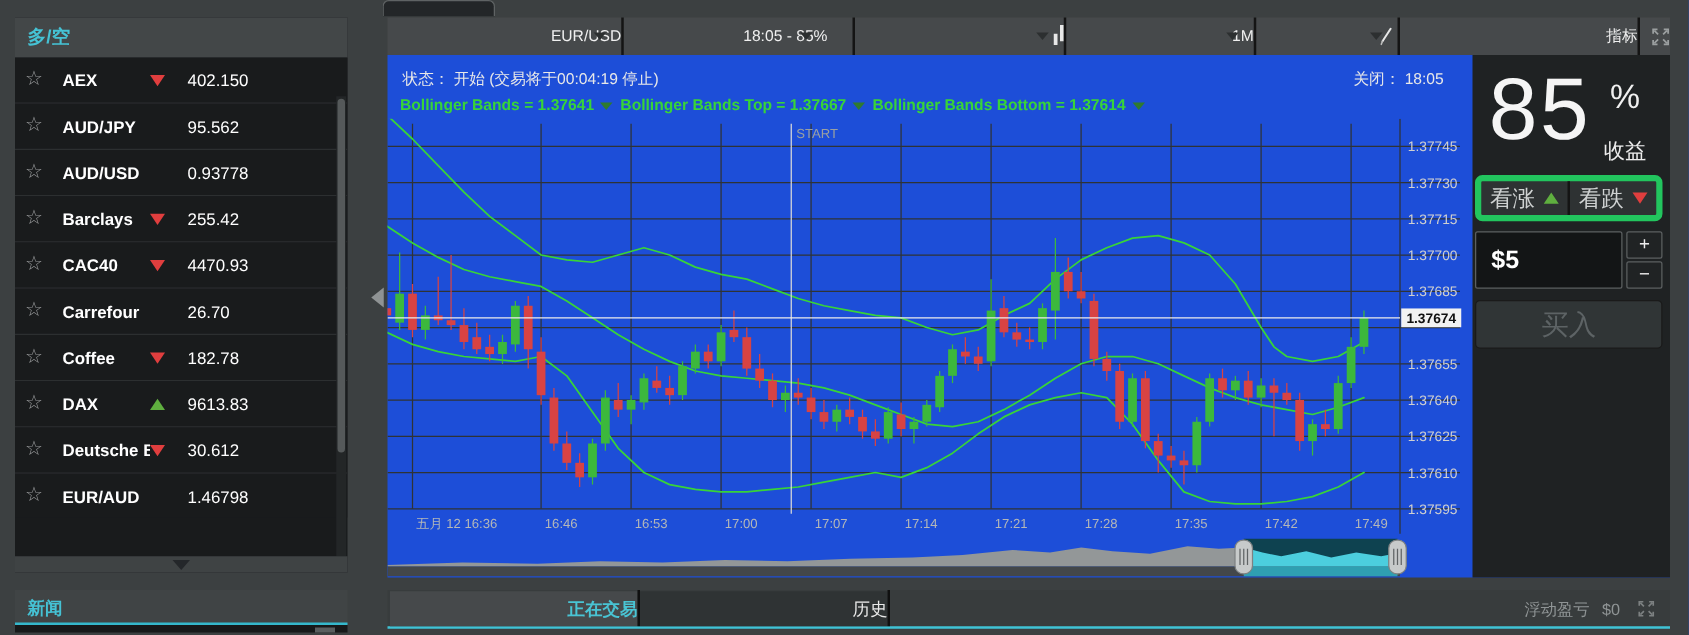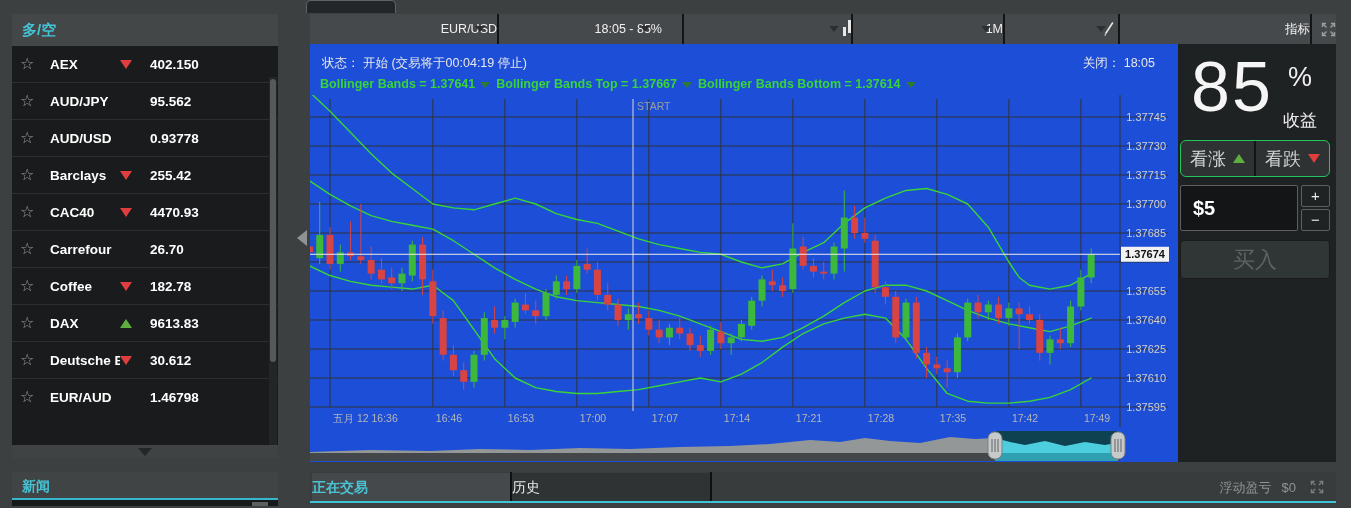--- a/index.html
+++ b/index.html
@@ -13,21 +13,21 @@
   .filter{position:relative;height:31px;line-height:29px;background:#1e2122;color:#45c2d4;font-size:14px;font-weight:bold;padding-left:10px;border-bottom:2px solid #35b8cc;cursor:pointer}
   .filter .caret{position:absolute;right:14px;top:12px}
   .caret{width:0;height:0;border-left:6px solid transparent;border-right:6px solid transparent;border-top:7px solid #565a5b;display:inline-block}
   .inst-list{height:368px;overflow:hidden}
   .irow{display:flex;align-items:center;height:37px;background:#191b1c;border-bottom:1px solid #2c2f30;padding-left:8px;color:#fff;cursor:pointer}
   .star{width:30px;color:#97999a;font-size:16px;line-height:16px}
   .iname{width:70px;font-size:13.5px;font-weight:bold;white-space:nowrap;overflow:hidden}
   .itri{width:30px;display:flex;align-items:center}
   .tri-down{width:0;height:0;border-left:6px solid transparent;border-right:6px solid transparent;border-top:9px solid #e03e3e;display:inline-block}
   .tri-up{width:0;height:0;border-left:6px solid transparent;border-right:6px solid transparent;border-bottom:9px solid #5faf3f;display:inline-block}
-  .iprice{font-size:13.5px;font-weight:bold}
+  .iprice{font-size:13.5px;font-weight:normal}
   .vtrack{left:269px;top:77px;width:8px;height:368px;background:#232627}
   .vthumb{position:absolute;left:1px;top:2px;width:6px;height:283px;background:#55595a;border-radius:3px}
   .scroll-more{left:12px;top:459px;width:266px;height:13px;background:#3f4344;display:flex;align-items:center;justify-content:center;cursor:pointer}
   .scroll-more .caret{border-top-color:#24272a;border-left-width:7px;border-right-width:7px;border-top-width:8px;margin-top:1px}
 
   
   .news{left:12px;top:472px;width:266px;height:36px}
   .news-header{height:28px;line-height:28px;background:#404445;color:#45c2d4;font-size:14px;font-weight:bold;padding-left:10px;border-bottom:2px solid #35b8cc}
   .news-body{height:6px;background:#17191a;position:relative}
   .news-nub{position:absolute;right:10px;top:2px;width:16px;height:4px;background:#5a5f60}
@@ -55,34 +55,34 @@
   #chart-svg{position:absolute;left:0;top:51px}
   .collapse-arrow{left:297px;top:230px;width:0;height:0;border-top:8px solid transparent;border-bottom:8px solid transparent;border-right:10px solid #8f9394;cursor:pointer}
 
   
   .tradepanel{position:absolute;left:868px;top:0;width:158px;height:418px;background:#1f2223}
   .payout{position:absolute;left:0;top:4px;width:152px;display:flex;justify-content:center;align-items:flex-start}
   .payout .big{font-size:70px;font-weight:200;line-height:78px;color:#f5f5f5;letter-spacing:2px}
   .payout .col{margin-left:10px;margin-top:14px;display:flex;flex-direction:column;align-items:center}
   .payout .pct{font-size:27px;font-weight:200;color:#f0f0f0;line-height:30px}
   .payout .lab{font-size:17px;color:#ececec;margin-top:17px}
-  .cp{position:absolute;left:2px;top:96px;width:150px;height:37px;background:#2e3233;border:1px solid #22c55e;border-radius:6px;display:flex}
+  .cp{position:absolute;left:2px;top:96px;width:150px;height:37px;background:#2e3233;border:5px solid #22c55e;border-radius:6px;display:flex}
   .cp .half{flex:1;display:flex;align-items:center;justify-content:center;color:#cfd2d2;font-size:18px;cursor:pointer}
   .cp .half .tri-up,.cp .half .tri-down{margin-left:7px}
   .cp .mid{width:2px;background:#141414}
   .amt{position:absolute;left:2px;top:141px;width:150px;height:46px}
   .amt .box{position:absolute;left:0;top:0;width:118px;height:46px;background:#131516;border:1px solid #5c6061;border-radius:2px;color:#fff;font-size:20px;font-weight:bold;line-height:44px;padding-left:12px}
   .amt .pm{position:absolute;right:0;width:29px;height:22px;background:#202324;border:1px solid #5c6061;border-radius:2px;color:#ececec;font-size:15px;text-align:center;line-height:20px;cursor:pointer}
   .amt .plus{top:0}
   .amt .minus{bottom:0}
   .buybtn{position:absolute;left:2px;top:196px;width:150px;height:39px;background:#30353 6;background:#303536;border:1px solid #1a1a1a;border-radius:4px;color:#5d6365;font-size:22px;text-align:center;line-height:37px;cursor:pointer}
 
   
   .bottombar{left:310px;top:472px;width:1026px;height:31px;background:#383c3d;border-bottom:2px solid #3fc3d6}
-  .btab{position:absolute;top:1px;height:28px;line-height:28px;text-align:left;font-size:14px;cursor:pointer}
+  .btab{position:absolute;top:1px;height:28px;line-height:28px;text-align:right;font-size:14px;cursor:pointer}
   .btab1{left:2px;width:198px;background:#46494b;color:#49c4d4;font-weight:bold}
   .btab2{left:202px;width:198px;background:#2f3334;color:#e8e8e8}
   .bdiv{position:absolute;top:0;width:2px;height:29px;background:#101010}
   .floatpl{position:absolute;right:40px;top:7px;color:#8f9495;font-size:13px}
   .floatpl b{font-weight:normal;margin-left:10px}
   .xpand2{position:absolute;right:12px;top:8px;cursor:pointer}
 </style>
 </head>
 <body>
 

